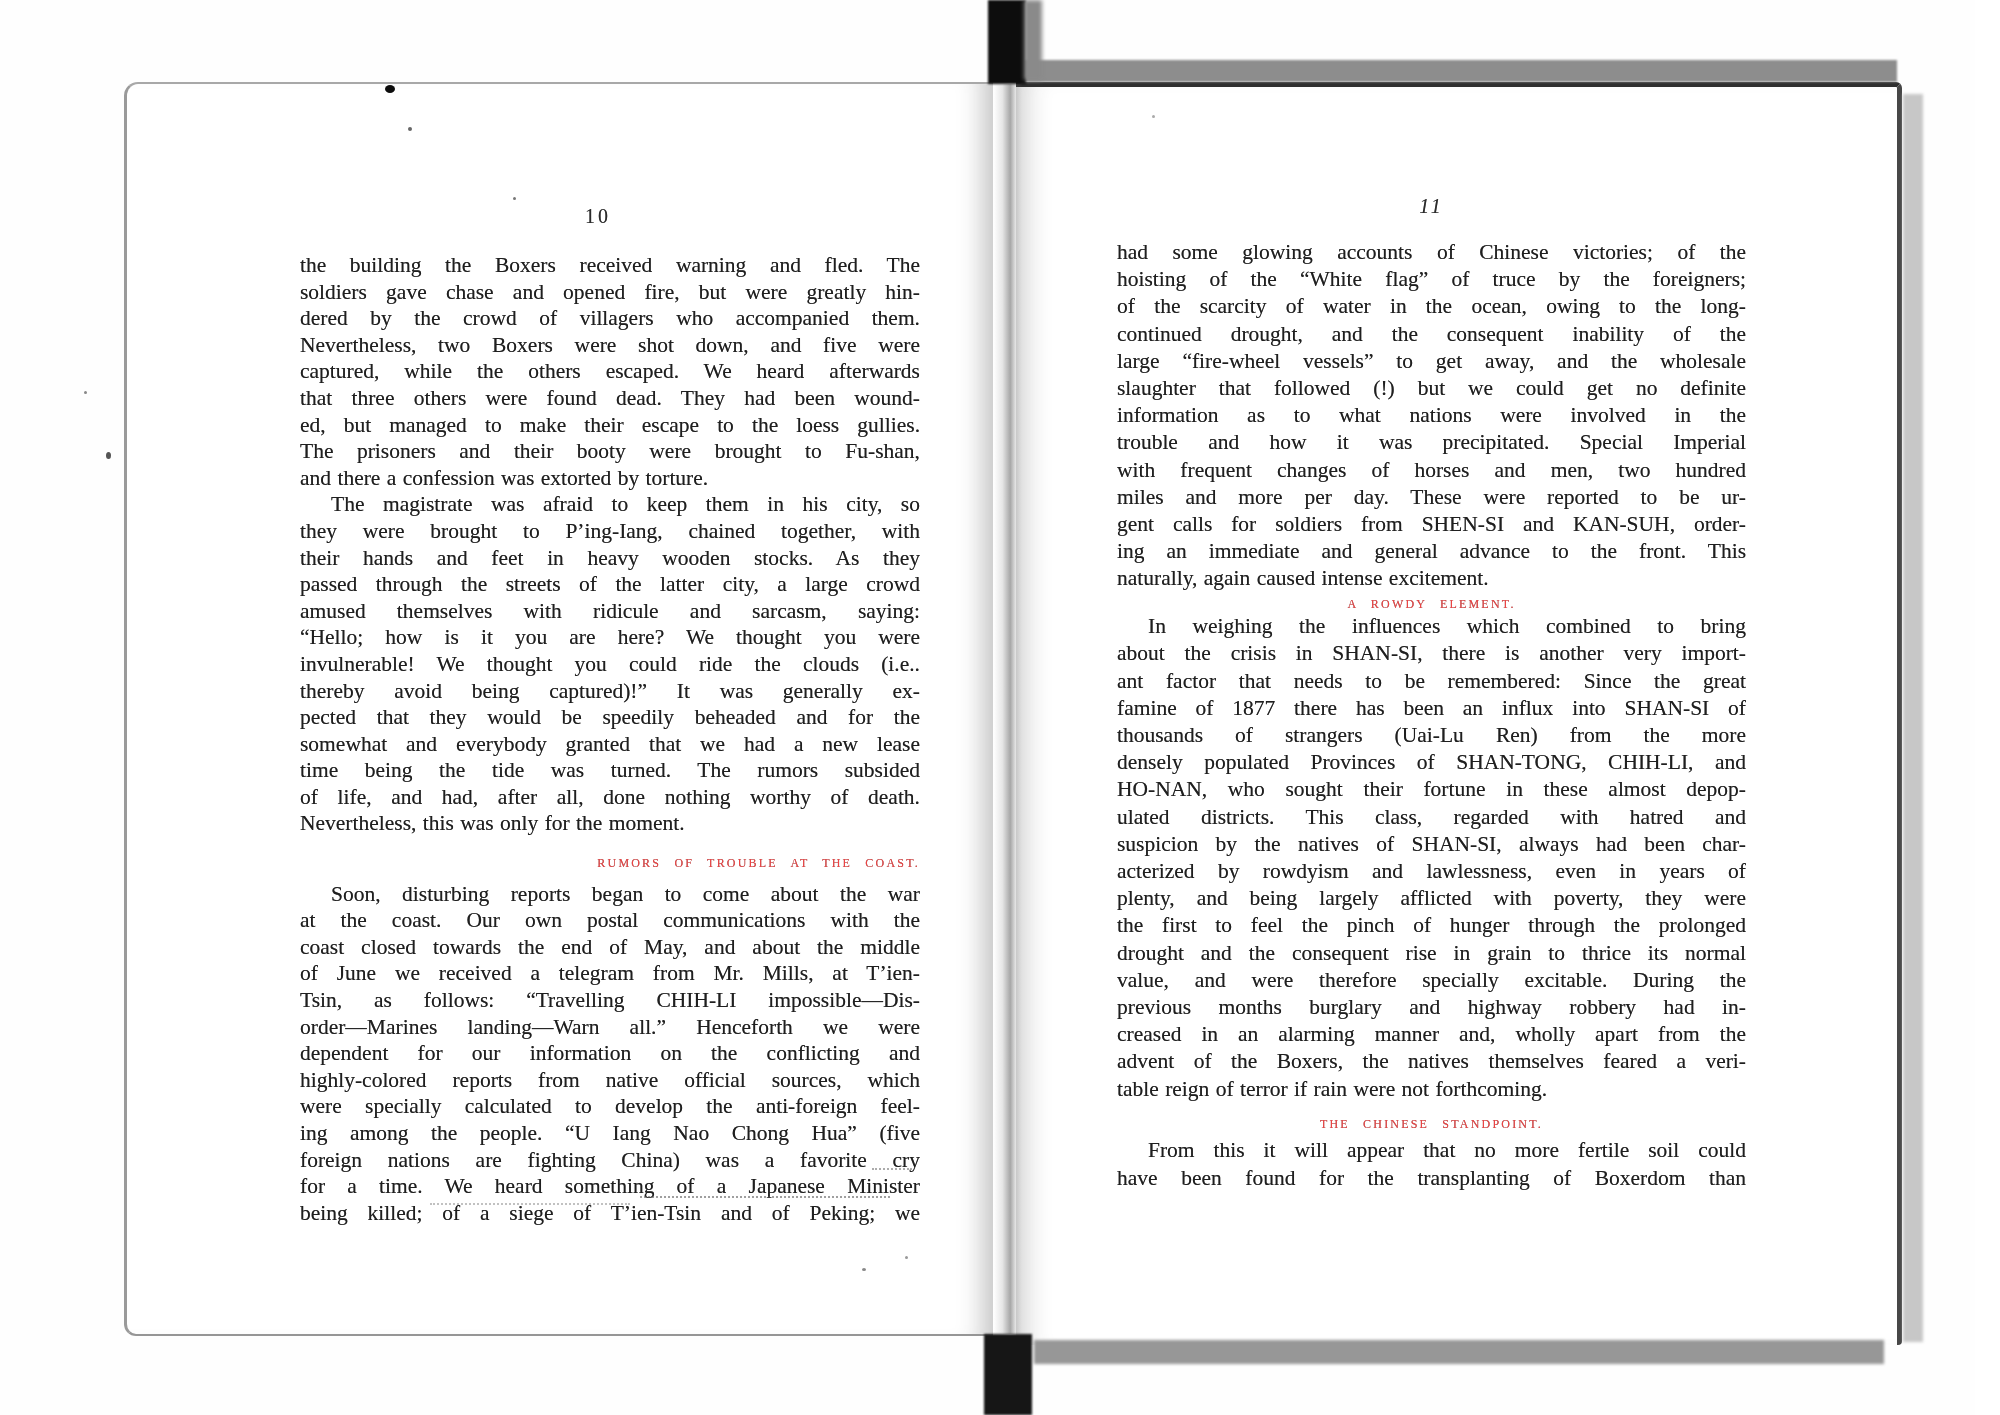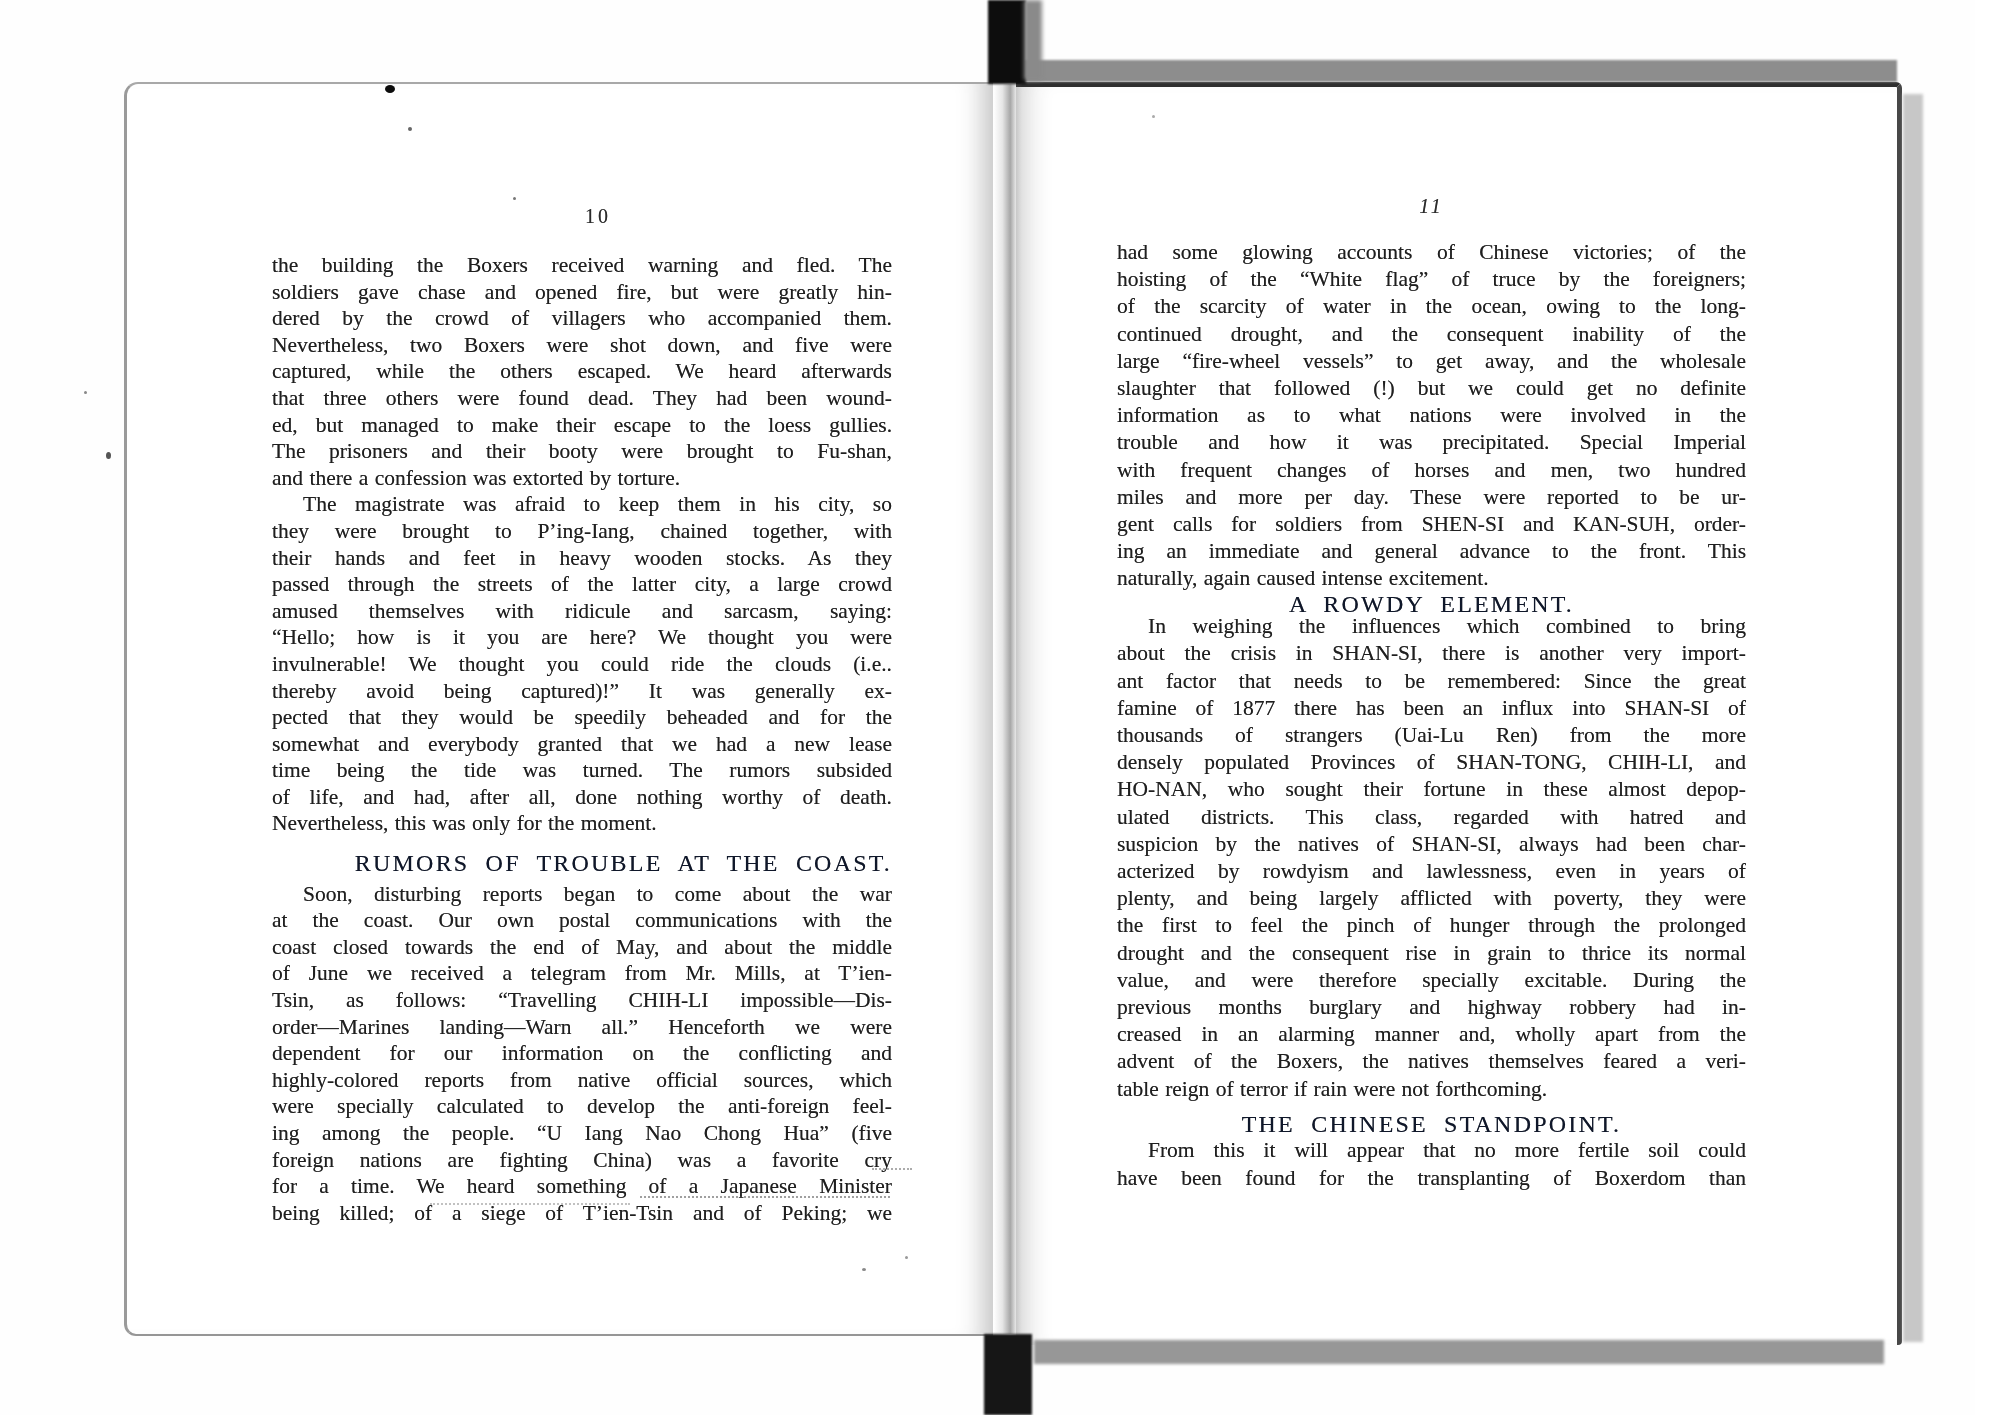--- a/index.html
+++ b/index.html
@@ -32,29 +32,29 @@
   .spine-top-fringe { left:1024px; top:0; width:18px; height:80px; background:#8a8a8a; filter:blur(2.2px); }
   .spine-bottom { left:984px; top:1334px; width:48px; height:81px; background:#161616; filter:blur(1.2px); }
   .gutter {
     left:994px; top:84px; width:28px; height:1250px; z-index:3;
     background:linear-gradient(to right,
       rgba(130,130,130,0) 0%, rgba(120,120,120,0.18) 30%,
       rgba(80,80,80,0.5) 58%, rgba(120,120,120,0.18) 78%, rgba(140,140,140,0) 100%);
   }
   
   .col { position:absolute; z-index:4; word-spacing:1px; text-shadow:0 0 0.5px rgba(30,30,30,0.6); }
-  .col-left  { left:272px;  top:252px; width:620px; font-size:21.5px; line-height:26.6px; }
+  .col-left  { left:300px;  top:252px; width:620px; font-size:21.5px; line-height:26.6px; }
   .col-right { left:1117px; top:239px; width:629px; font-size:21.5px; line-height:27.2px; }
   .tline { text-align:justify; text-align-last:justify; }
   .para .tline:last-child { text-align-last:left; }
   .para.cont .tline:last-child { text-align-last:justify; }
   .para.indent .tline:first-child { text-indent:31px; }
   .heading {
-    text-align:center; font-size:24px; letter-spacing:2.2px; word-spacing:8px;
-    line-height:26.6px; color:#0f172a;
+    text-align:center; font-size:12px; letter-spacing:2.2px; word-spacing:8px;
+    line-height:26.6px; color:#ef4444;
   }
   .col-left  .heading      { margin:13px 0 4px 0;text-align:right; }
   .col-right .heading.h1   { margin:-2px 0 -4px 0; }
   .col-right .heading.h2   { margin:8px 0 0 0; }
   .pagenum {
     position:absolute; z-index:4; font-size:20px; letter-spacing:3px; color:#2b2b2b;
     text-align:center; text-shadow:0 0 0.5px rgba(30,30,30,0.55);
   }
   .pagenum-left  { left:288px;  top:205px; width:620px; }
   .pagenum-right { left:1117px; top:195px; width:629px;font-style:italic; }

